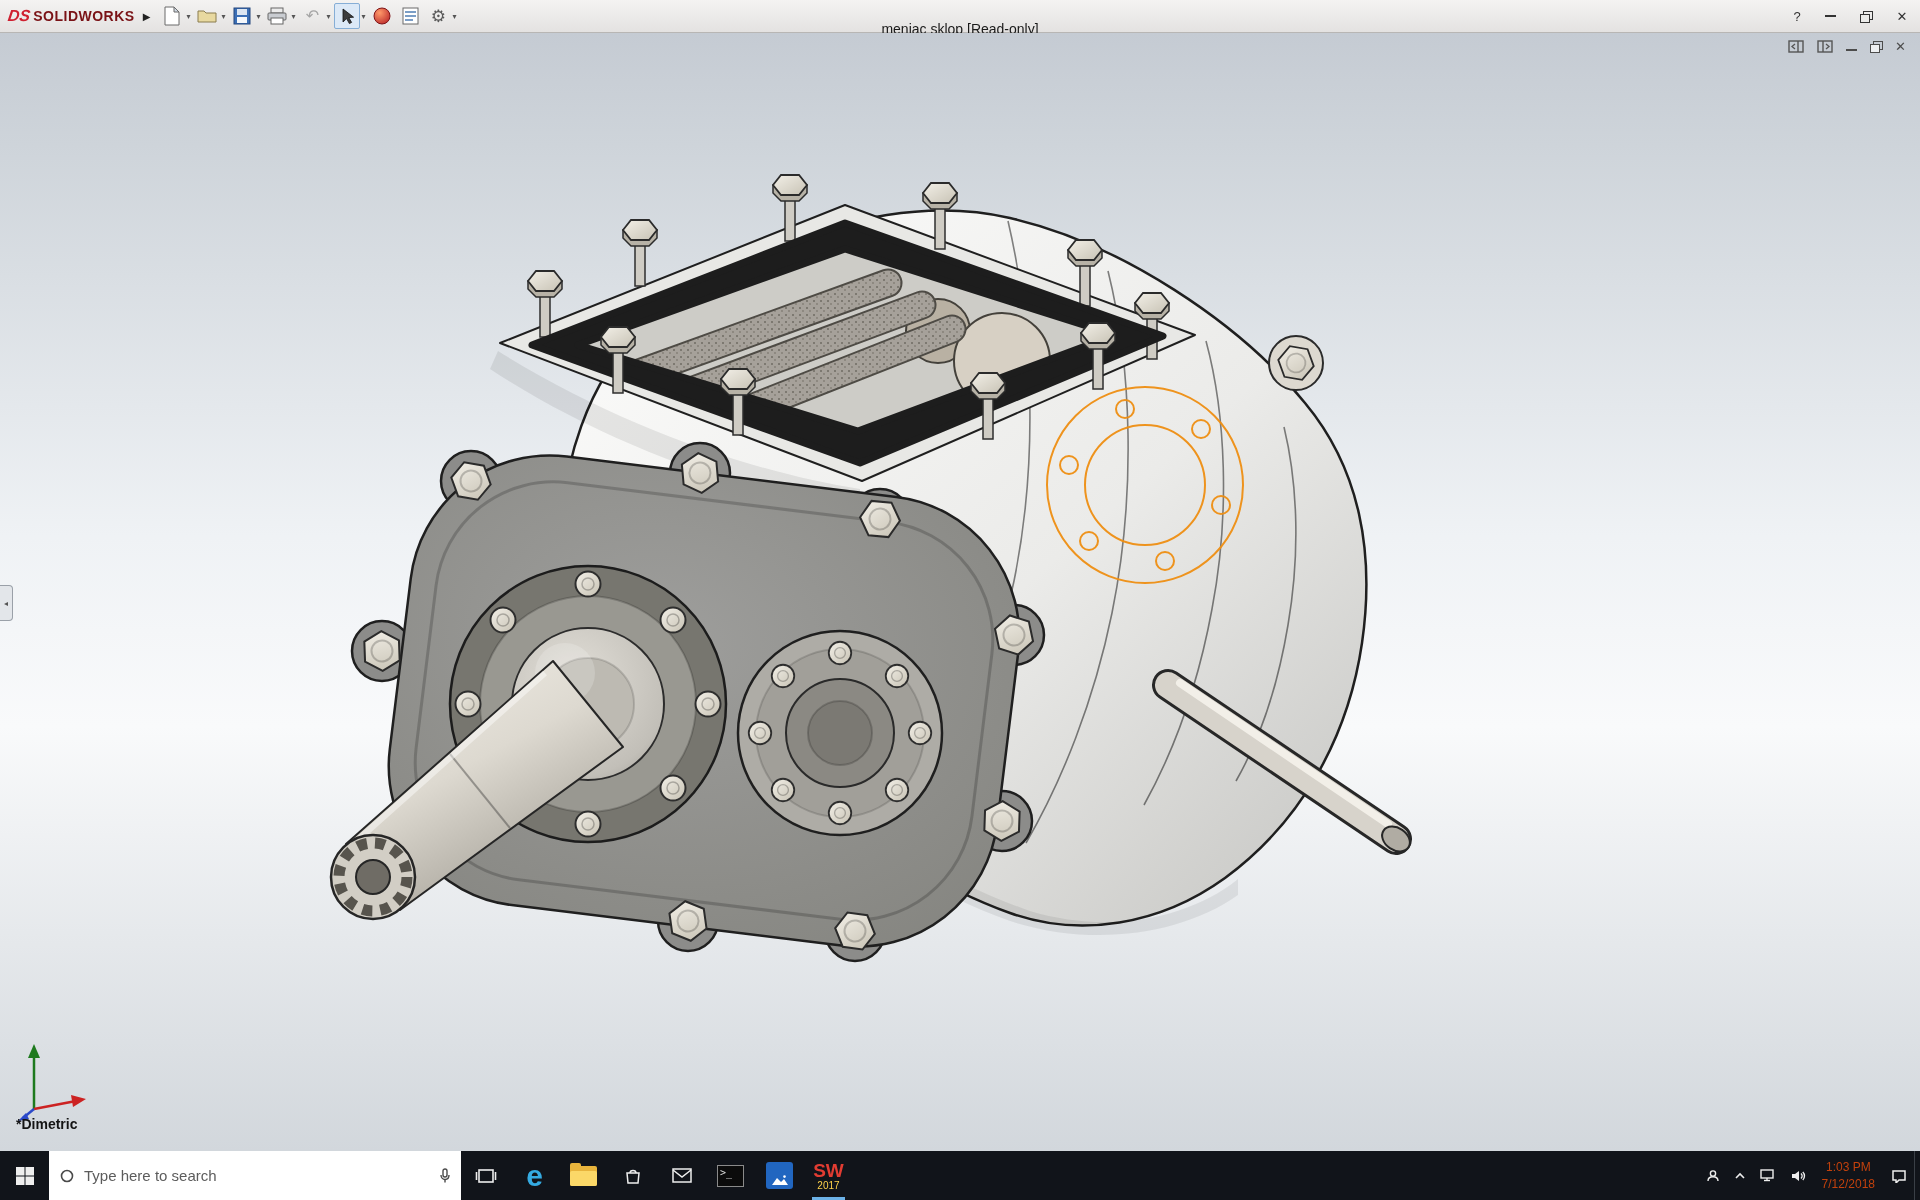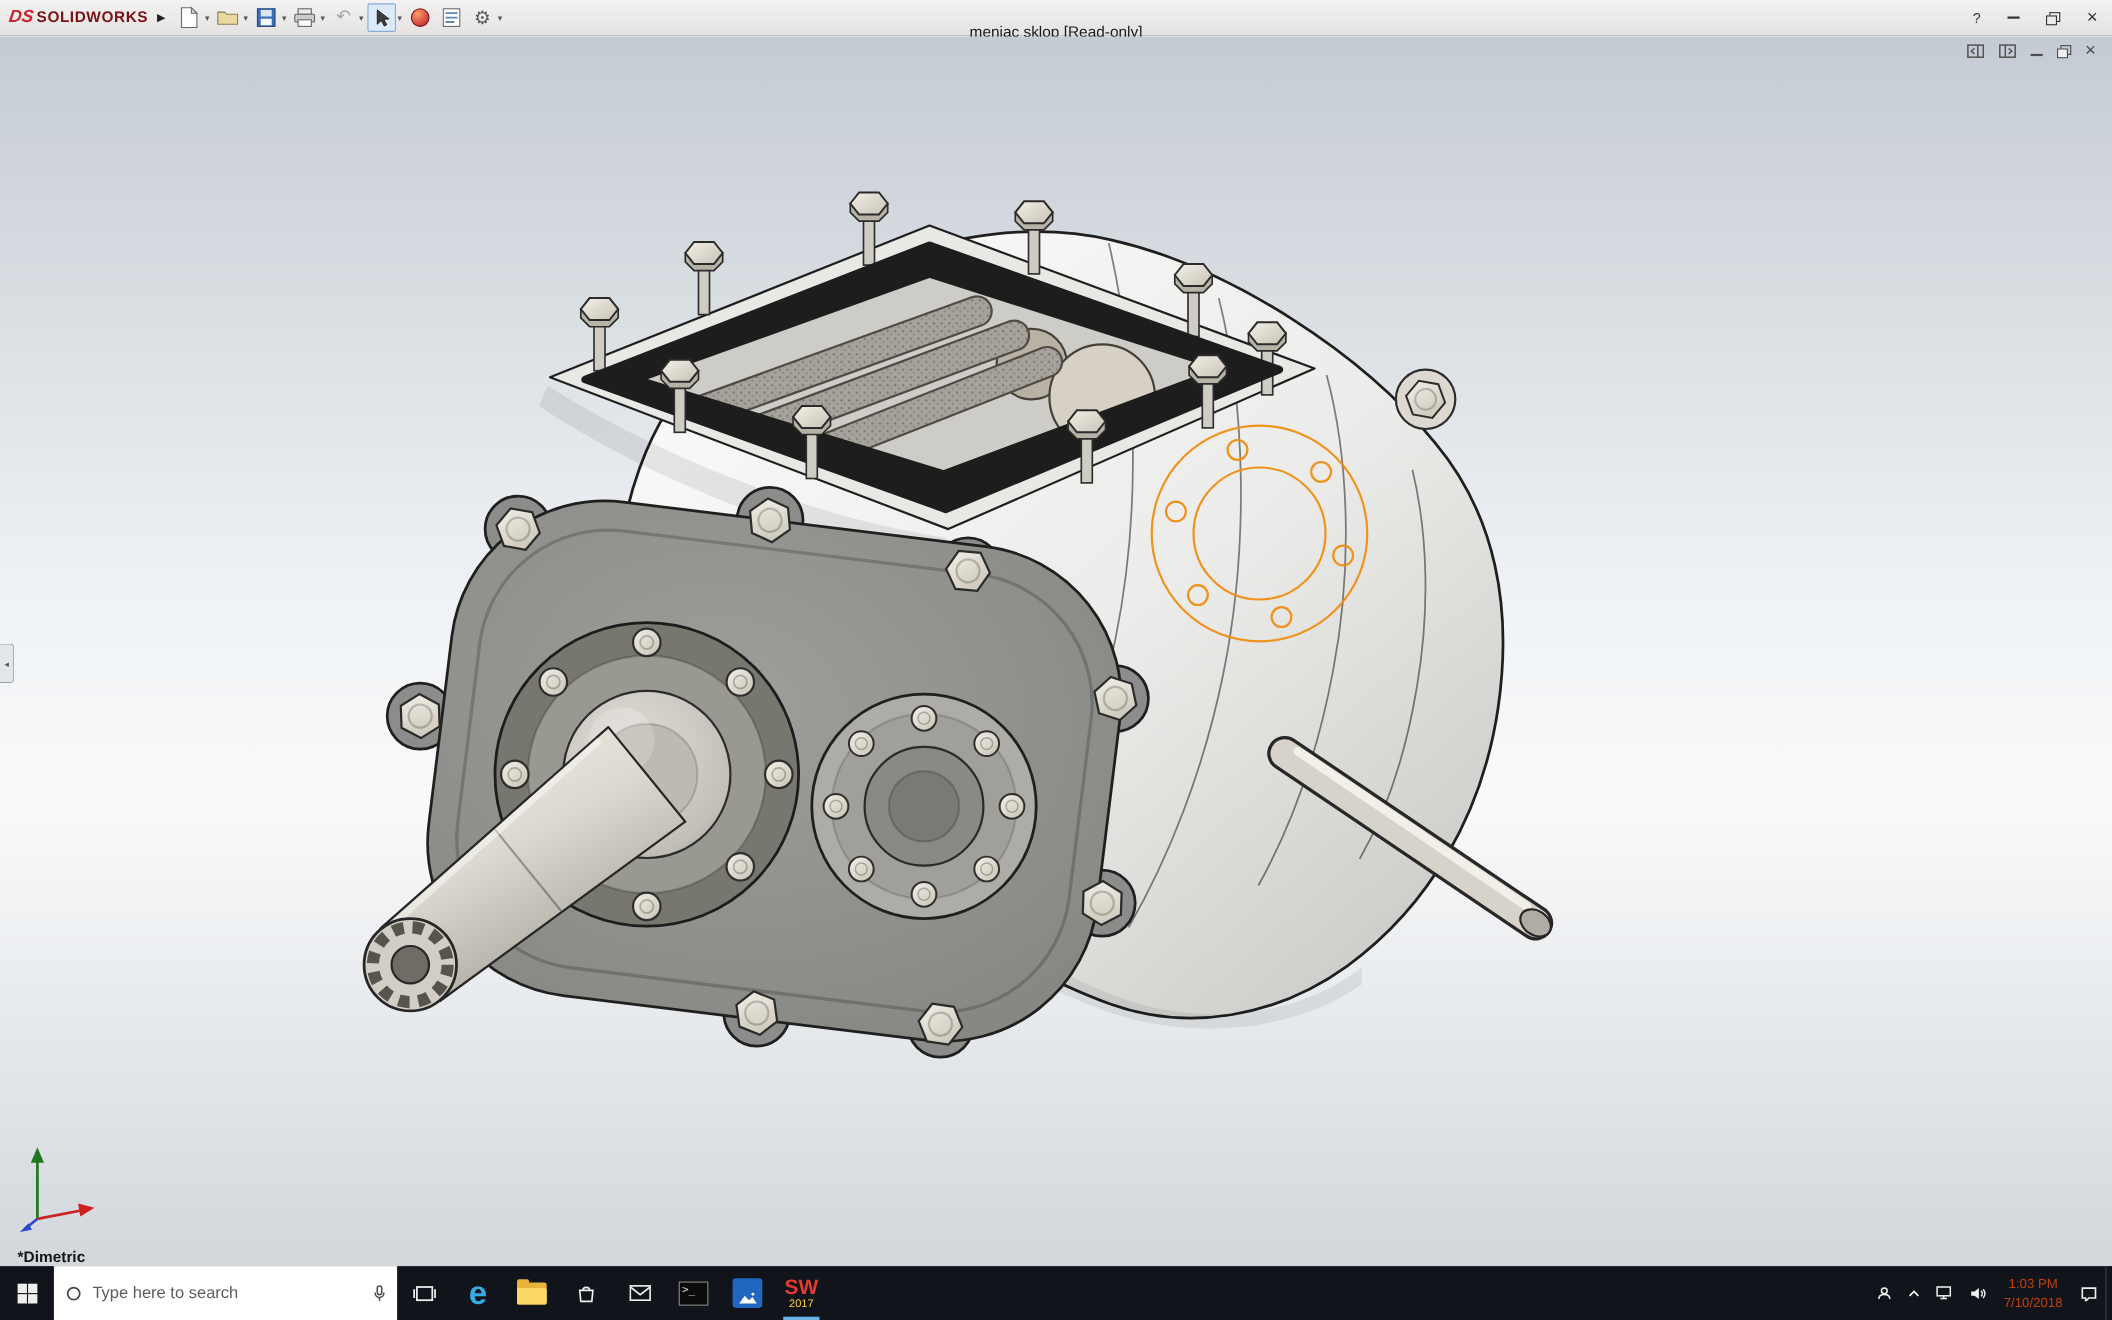--- a/index.html
+++ b/index.html
@@ -36,30 +36,30 @@
   
   .viewport { position:relative; width:1920px; height:1118px; overflow:hidden; }
   .viewport > svg.scene { position:absolute; left:0; top:0; display:block; }
   .doc-controls { position:absolute; top:5px; right:14px; display:flex; align-items:center; gap:13px; z-index:5; }
   .doc-controls .dc { display:flex; align-items:center; justify-content:center; height:16px; }
   .dc-min { width:11px; height:2px; background:#4c4c4c; margin-top:8px; }
   .dc-restore { position:relative; width:12px; height:11px; }
   .dc-restore::before { content:""; position:absolute; left:3px; top:0; width:8px; height:7px; border:1.3px solid #4c4c4c; }
   .dc-restore::after  { content:""; position:absolute; left:0; top:3px; width:8px; height:7px; border:1.3px solid #4c4c4c; background:#eef0f2; }
   .dc-close { font-size:13px; color:#4c4c4c; }
-  .view-label { position:absolute; left:16px; bottom:1px; font-size:14px; font-weight:bold; color:#141414; z-index:5; }
+  .view-label { position:absolute; left:16px; bottom:19px; font-size:14px; font-weight:bold; color:#141414; z-index:5; }
   .triad { position:absolute; left:14px; bottom:26px; z-index:5; }
   .left-tab { position:absolute; left:0; top:552px; width:13px; height:36px;
     background:#e3e6ea; border:1px solid #9aa0a8; border-left:none; border-radius:0 4px 4px 0;
     display:flex; align-items:center; justify-content:center; font-size:8px; color:#555; z-index:5; }
 
   
   .taskbar { height:49px; background:#11141a; display:flex; align-items:stretch; color:#eee; }
   .tk-btn { width:49px; display:flex; align-items:center; justify-content:center; position:relative; }
-  .search-box { width:312px; background:#ffffff; display:flex; align-items:center; padding:0 10px; gap:9px; }
+  .search-box { width:412px; background:#ffffff; display:flex; align-items:center; padding:0 10px; gap:9px; }
   .search-box input { flex:1; border:none; outline:none; font-size:15px; color:#333; background:transparent;
     font-family:"Liberation Sans","DejaVu Sans",sans-serif; }
   .search-box input::placeholder { color:#5c5c5c; }
   .edge-e { font-size:30px; font-weight:bold; color:#35abe2; line-height:1; }
   .folder-icon { position:relative; width:27px; height:20px; }
   .folder-icon .back { position:absolute; left:0; top:0; width:27px; height:20px; background:#e8b43c; border-radius:2px; }
   .folder-icon .tab { position:absolute; left:0; top:-3px; width:11px; height:5px; background:#e8b43c; border-radius:2px 2px 0 0; }
   .folder-icon .front { position:absolute; left:0; top:5px; width:27px; height:15px; background:#fbd868; border-radius:2px; }
   .cmd-icon { width:27px; height:22px; background:#0b0b0b; border:1px solid #8a8a8a;
     font-family:"DejaVu Sans Mono",monospace; font-size:10px; color:#ddd; padding:1px 2px; }
@@ -522,21 +522,21 @@
       </div>
       <div class="tray-btn">
         <svg width="16" height="12">
           <polygon points="2,4 5,4 9,1 9,11 5,8 2,8" fill="#eee"></polygon>
           <path d="M11 3.5 C12.5 5 12.5 7 11 8.5" fill="none" stroke="#eee" stroke-width="1.4"></path>
           <path d="M12.8 2 C15 4.2 15 7.8 12.8 10" fill="none" stroke="#eee" stroke-width="1.4"></path>
         </svg>
       </div>
       <div class="clock">
         <span>1:03 PM</span>
-        <span>7/10/2018</span>
+        <span>7/12/2018</span>
       </div>
       <div class="tray-btn">
         <svg width="16" height="14">
           <path d="M2 2 h12 v9 h-6 l-3 3 v-3 h-3 z" fill="none" stroke="#eee" stroke-width="1.5"></path>
         </svg>
       </div>
       <div class="show-desktop"></div>
     </div>
   </div>
 

